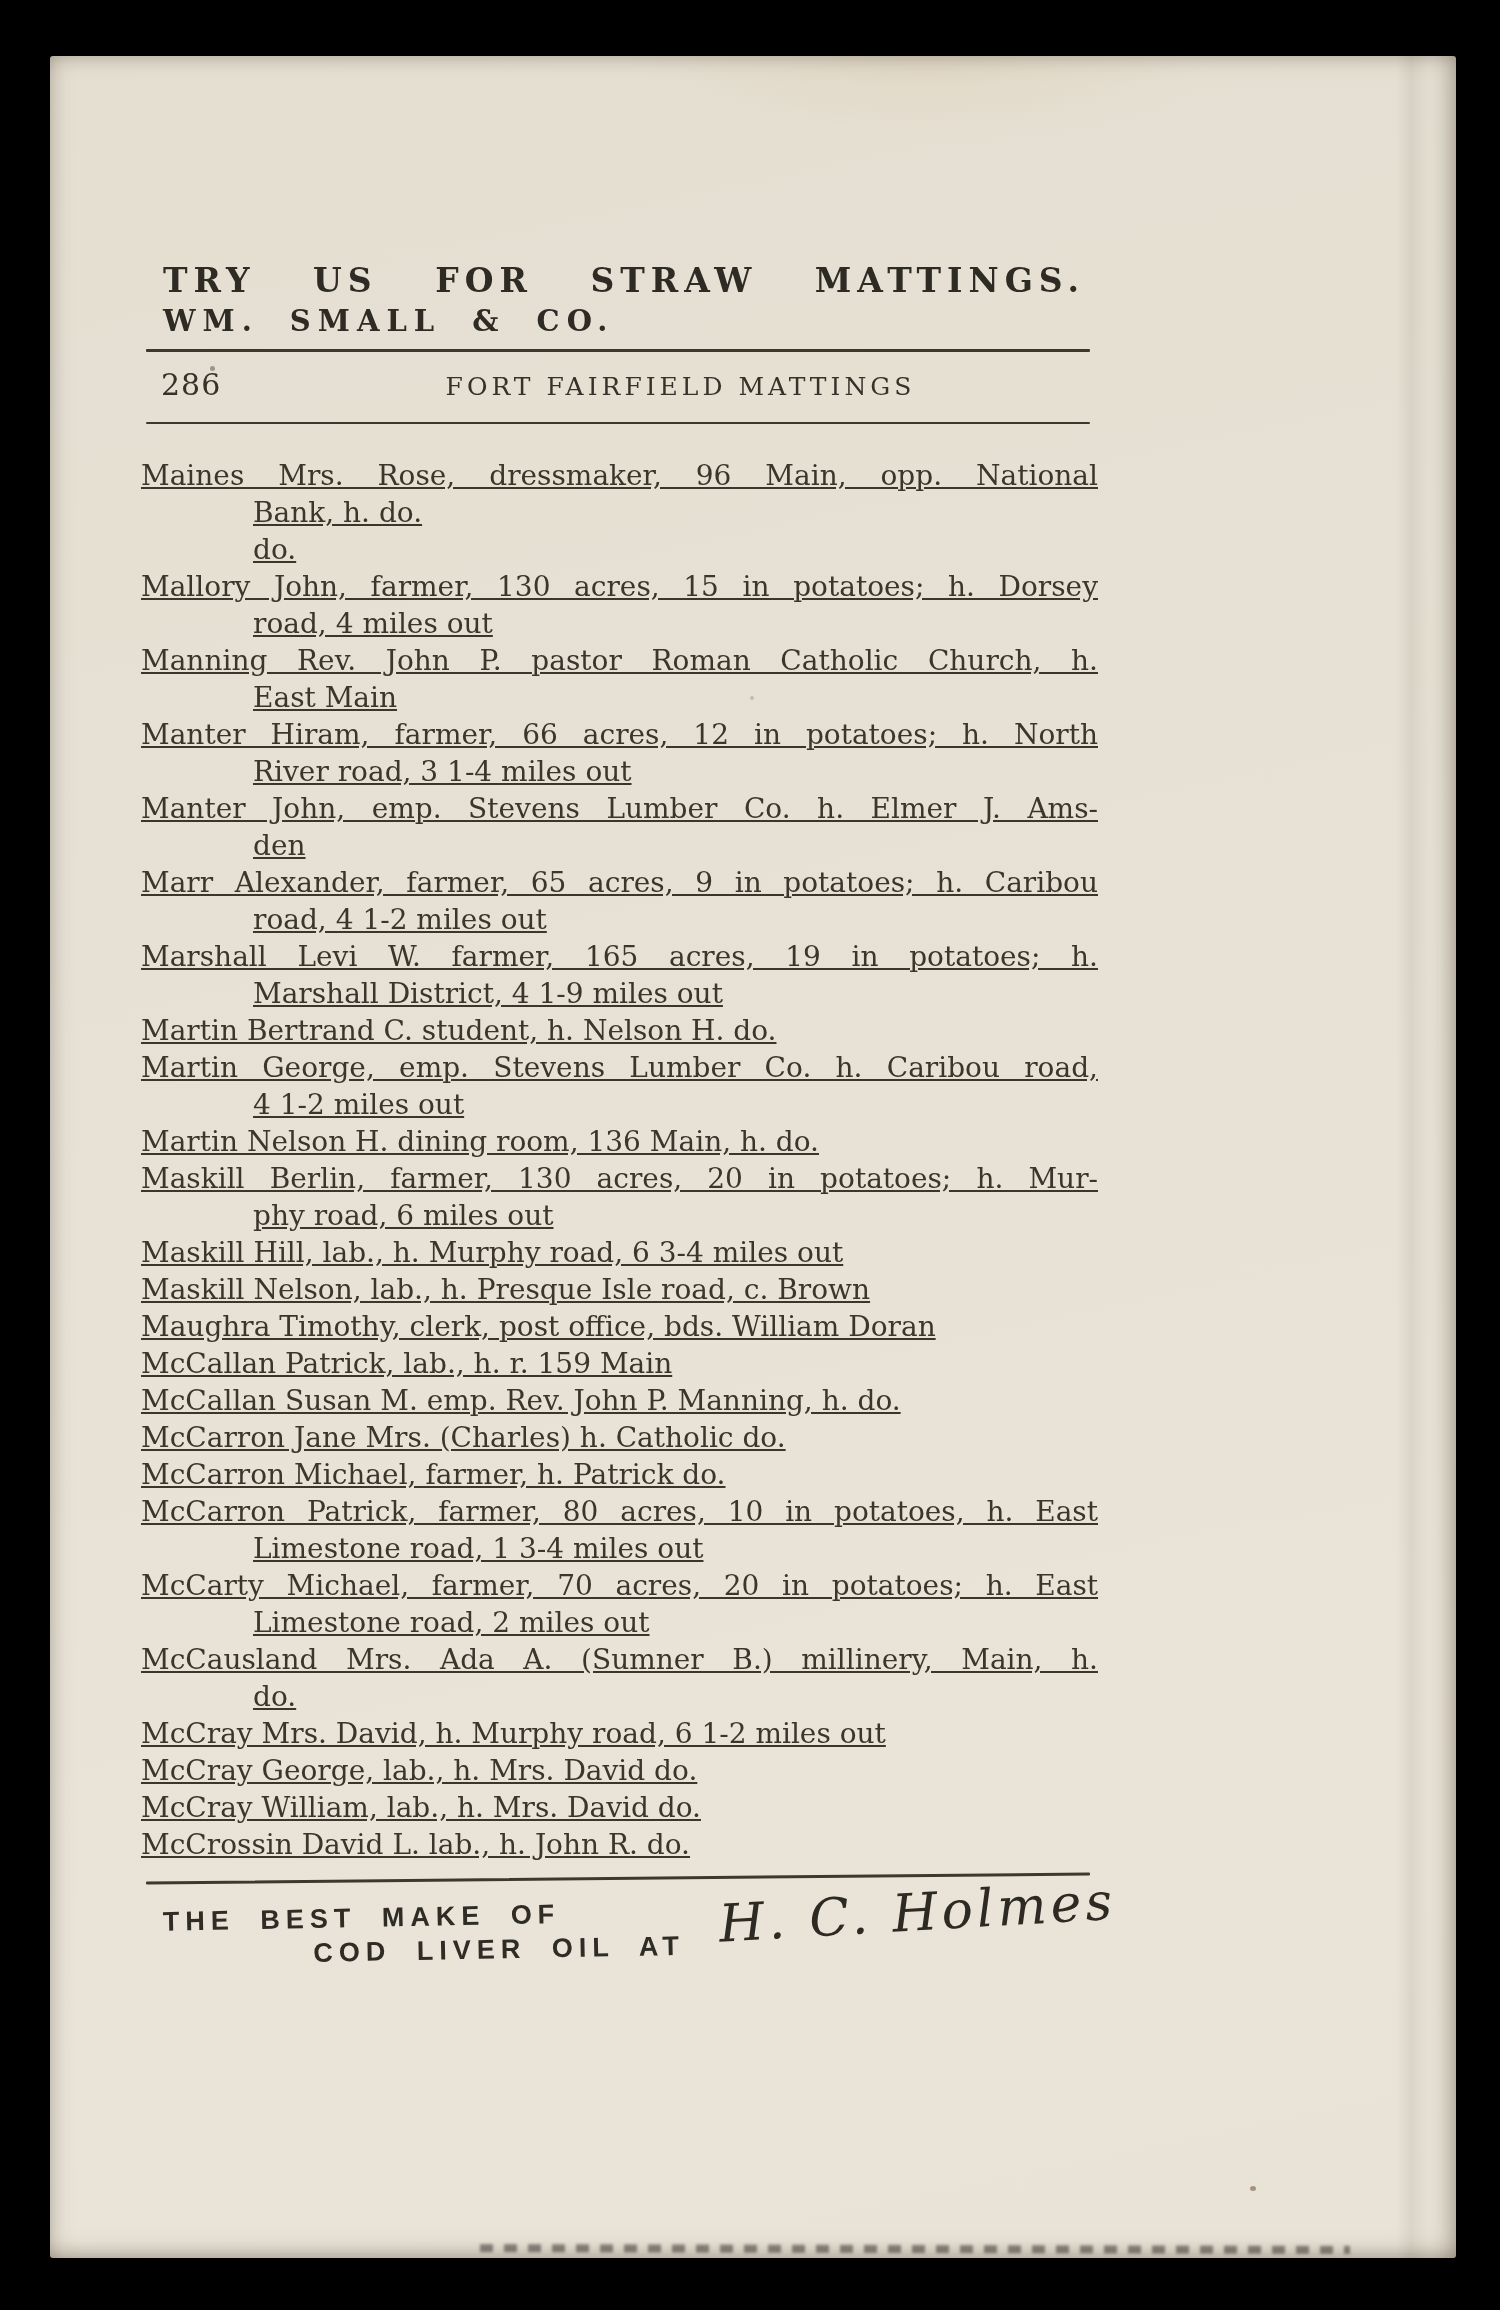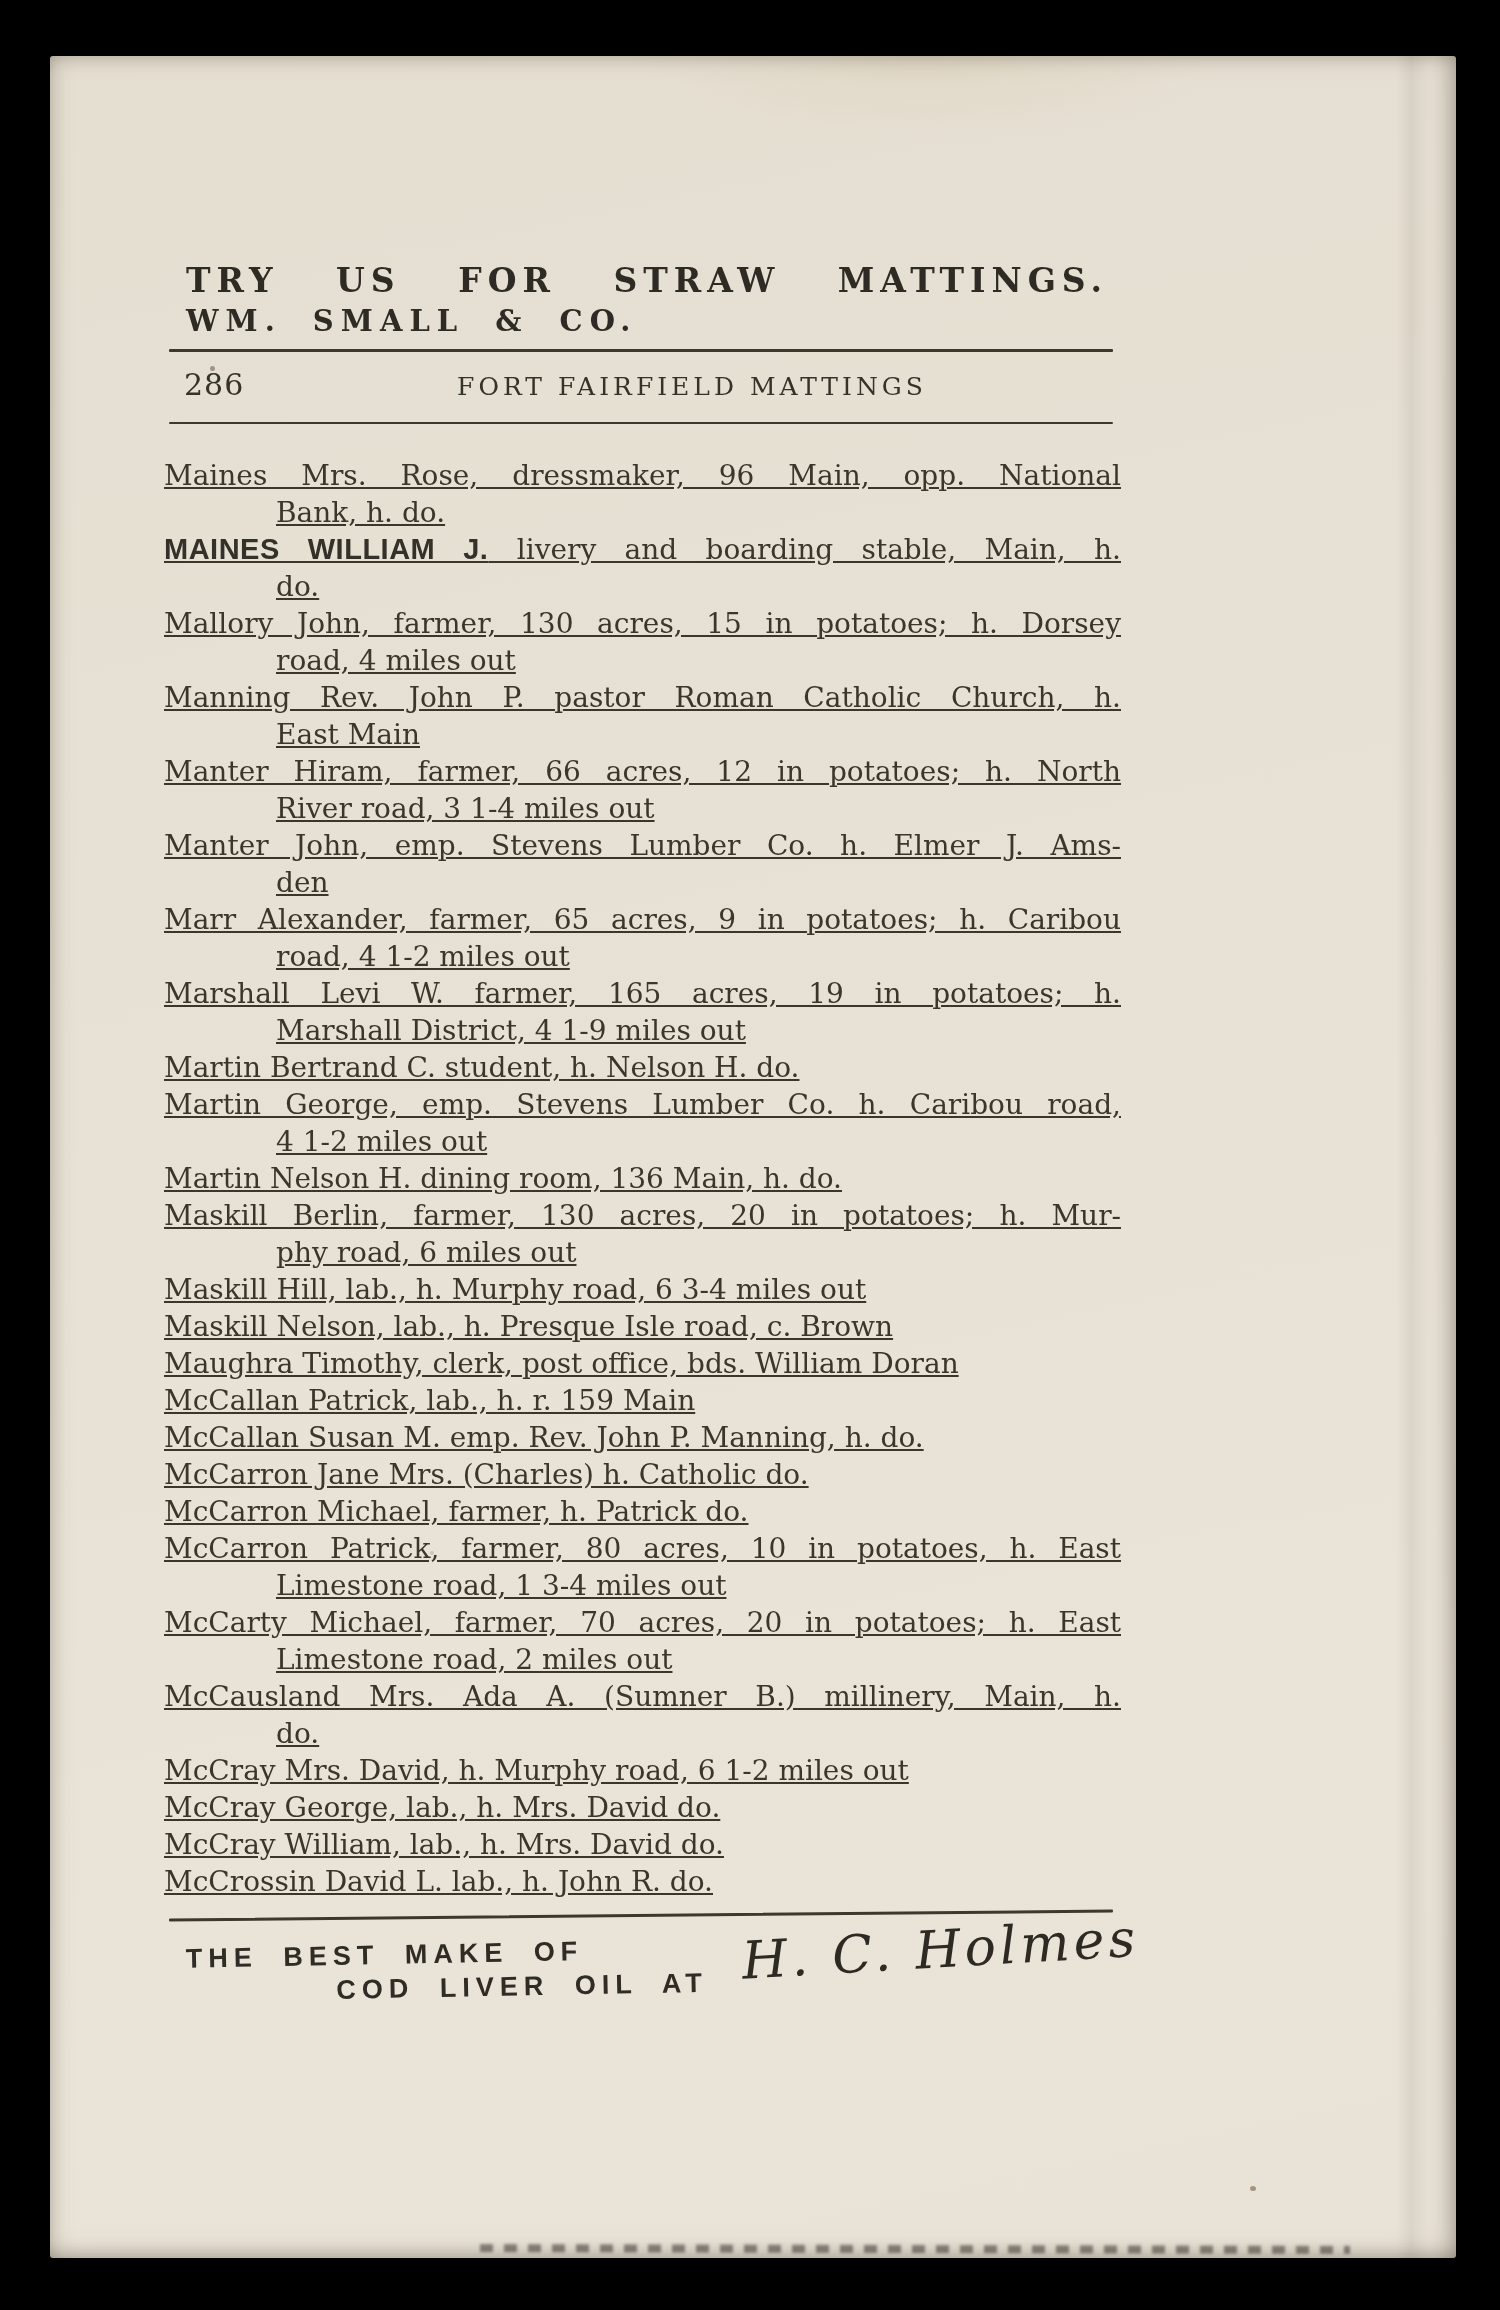--- a/index.html
+++ b/index.html
@@ -10,21 +10,21 @@
     position:absolute;left:50px;top:56px;width:1406px;height:2202px;
     background:
       radial-gradient(420px 120px at 62% 0%, rgba(205,185,148,.22), rgba(205,185,148,0) 70%),
       linear-gradient(168deg,#e5dfd2 0%,#e7e1d5 38%,#eae4d8 78%,#e9e3d7 100%);
     box-shadow:
       inset -20px 0 26px -16px rgba(115,104,88,.55),
       inset 16px 0 24px -18px rgba(115,104,88,.45),
       inset 0 14px 22px -16px rgba(115,104,88,.5),
       inset 0 -16px 22px -14px rgba(110,100,85,.55);
     border-radius:3px;
-    padding:205px 236px 0 114px;
+    padding:205px 236px 0 91px;
     box-sizing:border-box;
     color:#38342b;
   }
   .paper::after{ 
     content:"";position:absolute;top:0;right:26px;width:34px;height:100%;
     background:linear-gradient(to right,rgba(0,0,0,0) 0%,rgba(90,80,66,.10) 45%,rgba(0,0,0,0) 100%);
     pointer-events:none;
   }
   
   .ad-head{margin-left:22px;width:922px;color:#2e2b24;}
@@ -89,21 +89,20 @@
     </div>
 
     <div class="rule rule2"></div>
 
     <div class="entries" id="entries">
         <div class="entry">
           <div class="line first j">Maines Mrs. Rose, dressmaker, 96 Main, opp. National</div>
           <div class="line cont">Bank, h. do.</div>
         </div>
         <div class="entry">
-          <div class="line first j"><span class="lead">MAINES WILLIAM J.</span> livery and boarding stable, Main, h.</div>
           <div class="line cont">do.</div>
         </div>
         <div class="entry">
           <div class="line first j">Mallory John, farmer, 130 acres, 15 in potatoes; h. Dorsey</div>
           <div class="line cont">road, 4 miles out</div>
         </div>
         <div class="entry">
           <div class="line first j">Manning Rev. John P. pastor Roman Catholic Church, h.</div>
           <div class="line cont">East Main</div>
         </div>

